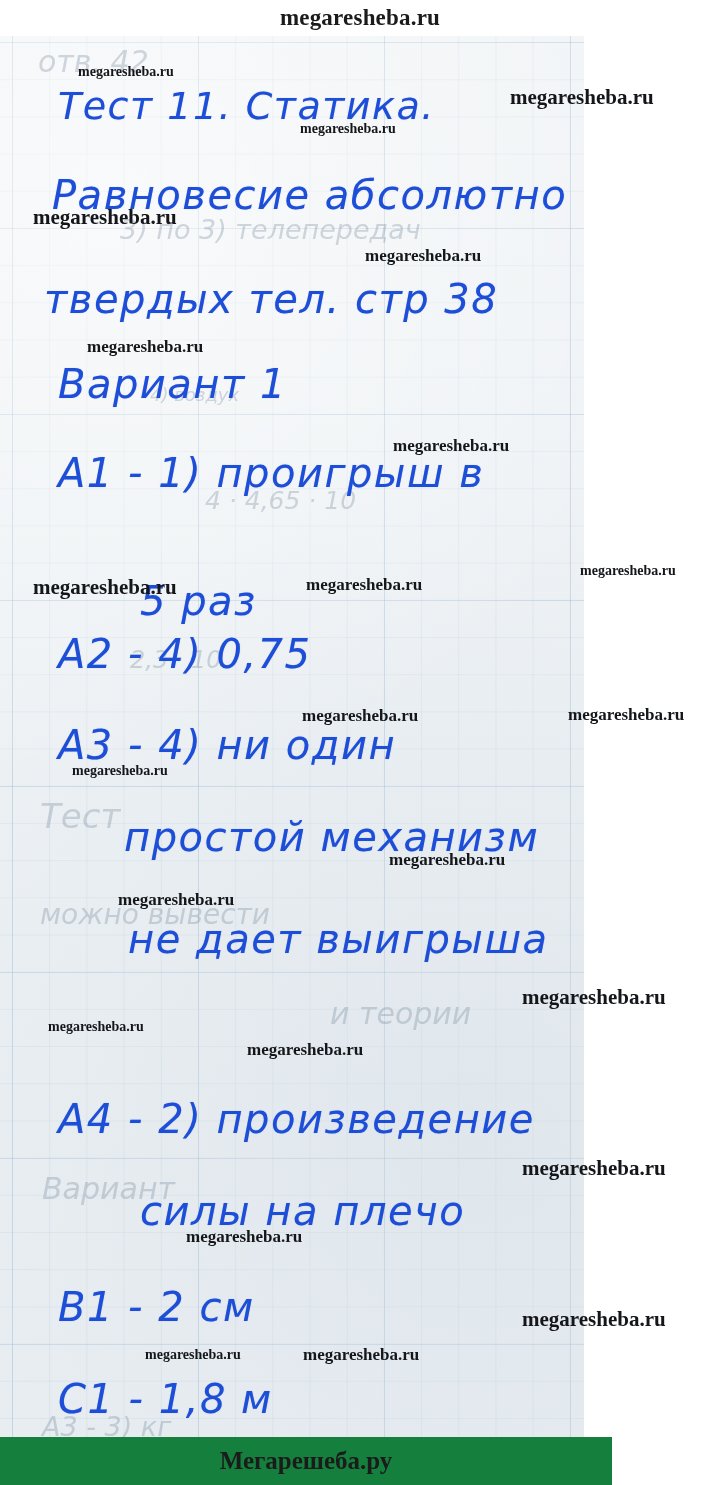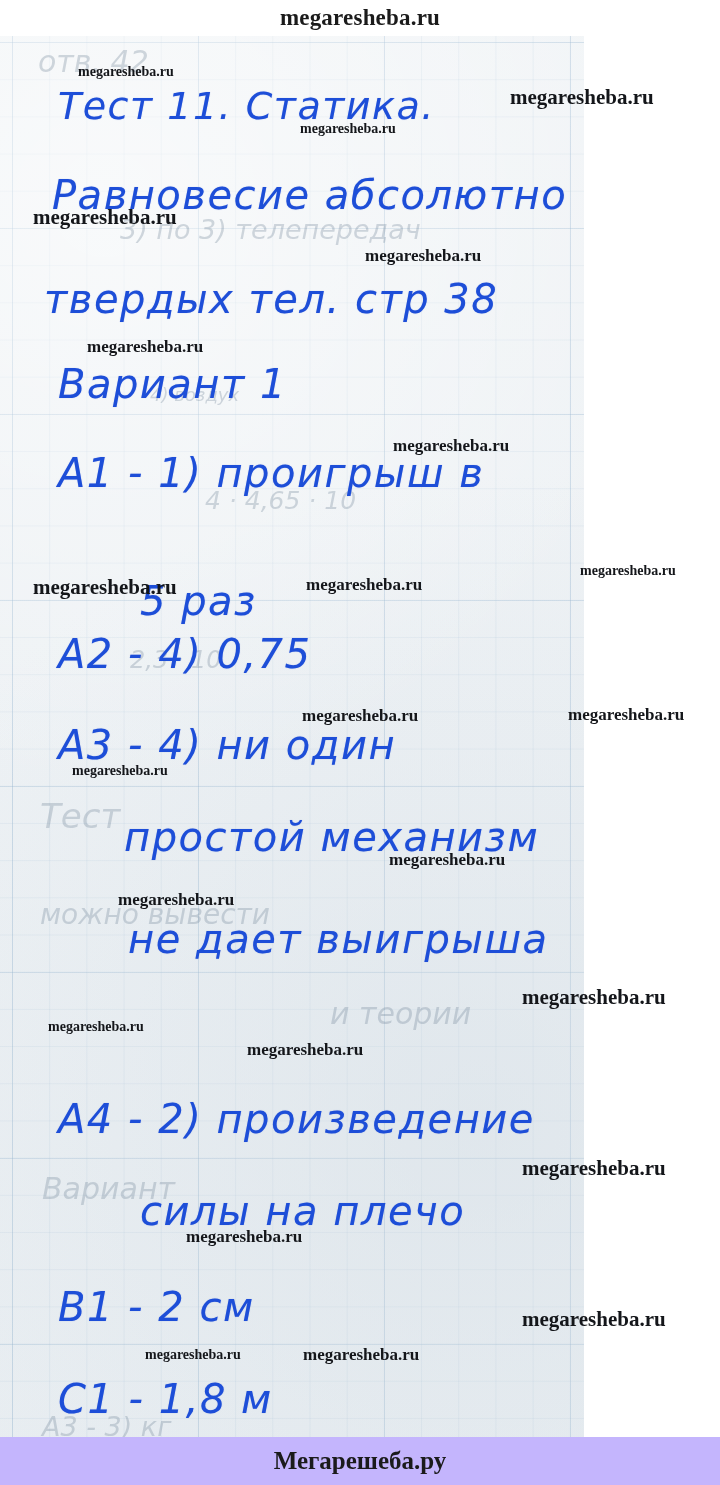--- a/index.html
+++ b/index.html
@@ -32,23 +32,23 @@
     font-family: "Liberation Serif", serif;
     font-weight: bold;
     font-size: 23px;
     color: #1b1b1b;
     letter-spacing: 0.2px;
   }
   .site-footer {
     position: absolute;
     bottom: 0;
     left: 0;
-    width: 720px;
+    width: 612px;
     height: 48px;
-    background: #c4b5fd;
+    background: #15803d;
     display: flex;
     align-items: center;
     justify-content: center;
     z-index: 40;
   }
   .site-footer-text {
     font-family: "Liberation Serif", serif;
     font-weight: bold;
     font-size: 25px;
     color: #1b1b1b;

